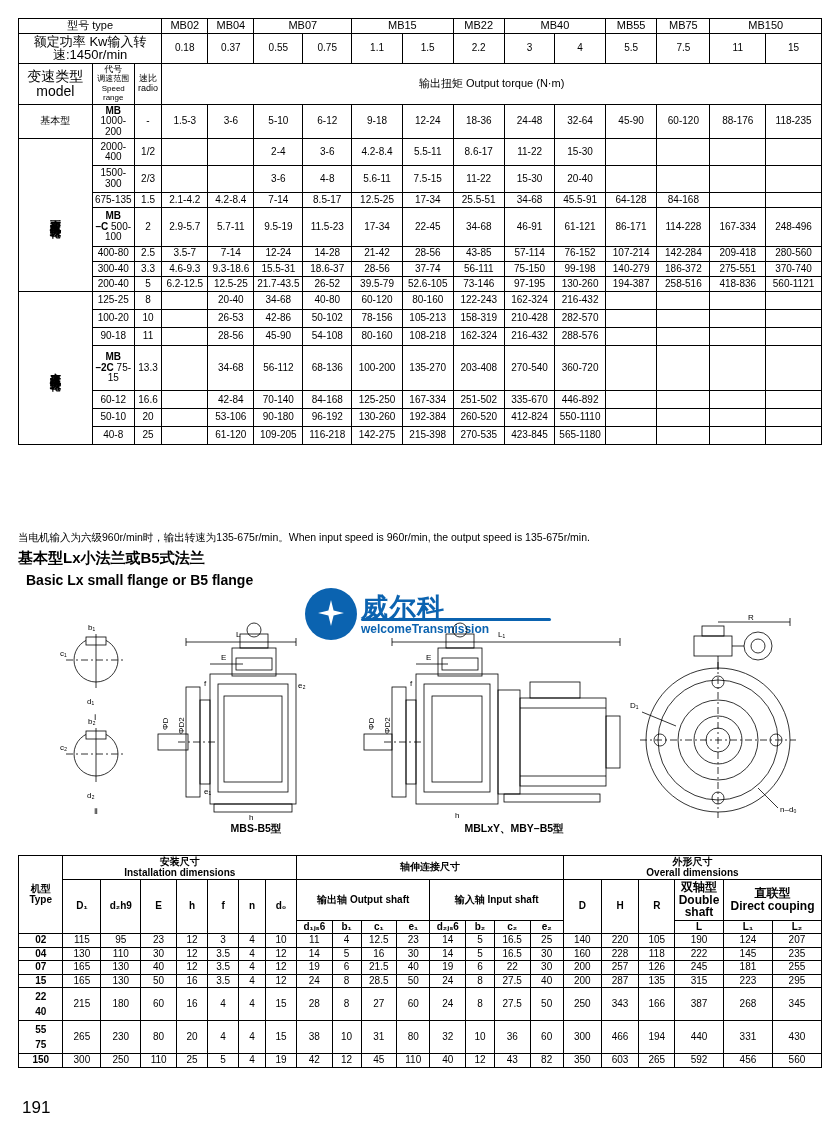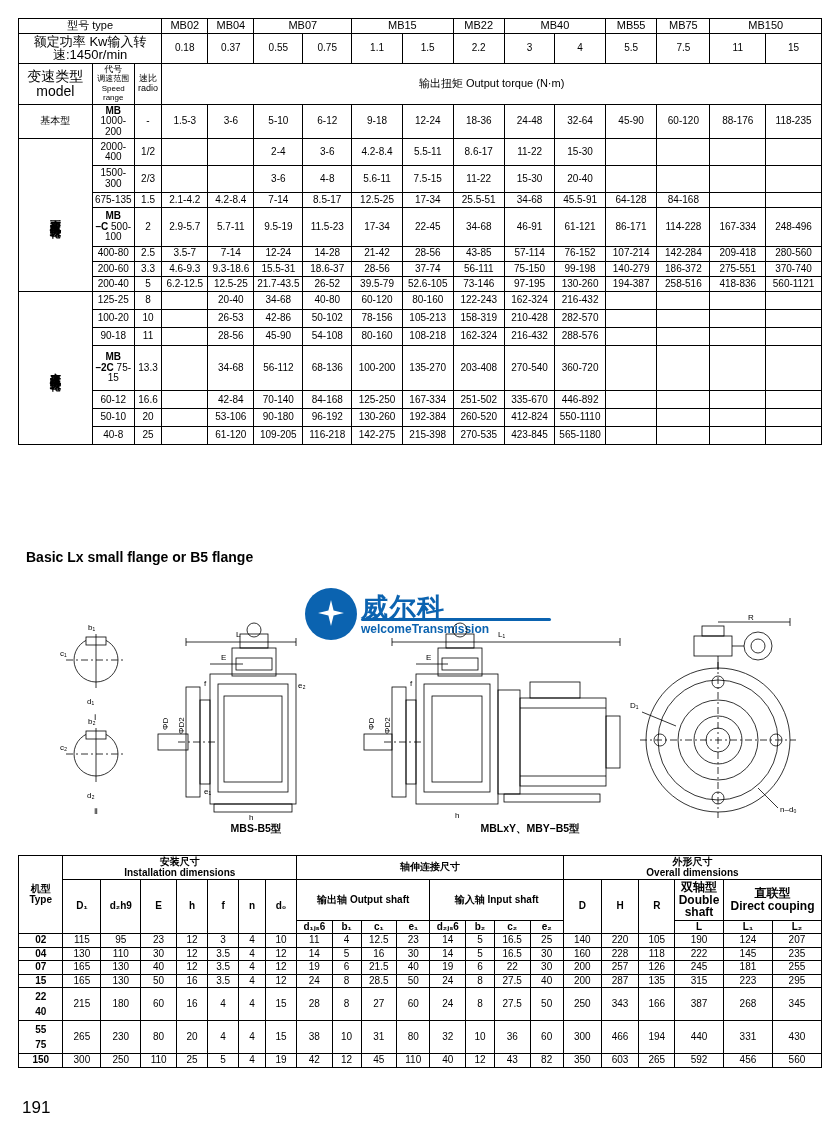--- a/index.html
+++ b/index.html
@@ -251,21 +251,21 @@
         <td>28-56</td>
         <td>43-85</td>
         <td>57-114</td>
         <td>76-152</td>
         <td>107-214</td>
         <td>142-284</td>
         <td>209-418</td>
         <td>280-560</td>
       </tr>
       <tr>
-        <td>200-60</td>
+        <td>300-40</td>
         <td>3.3</td>
         <td>4.6-9.3</td>
         <td>9.3-18.6</td>
         <td>15.5-31</td>
         <td>18.6-37</td>
         <td>28-56</td>
         <td>37-74</td>
         <td>56-111</td>
         <td>75-150</td>
         <td>99-198</td>
@@ -411,22 +411,24 @@
         <td>423-845</td>
         <td>565-1180</td>
         <td></td>
         <td></td>
         <td></td>
         <td></td>
       </tr>
     </tbody>
   </table>
 
+  <div class="note">当电机输入为六级960r/min时，输出转速为135-675r/min。When input speed is 960r/min, the output speed is 135-675r/min.</div>
 
   <div class="sect">
+    <div class="cn">基本型Lx小法兰或B5式法兰</div>
     <div class="en">Basic Lx small flange or B5 flange</div>
   </div>
 
   <div class="logo">
     <div class="mark"></div>
     <div class="cn">威尔科</div>
     <div class="swoosh"></div>
     <div class="en">welcomeTransmission</div>
   </div>
 
@@ -534,21 +536,21 @@
         <line x1="700" y1="10" x2="772" y2="10"></line>
         <line x1="772" y1="6" x2="772" y2="14"></line>
         <text x="730" y="8" stroke="none" fill="#000">R</text>
         <text x="612" y="96" stroke="none" fill="#000">D₁</text>
         <line x1="624" y1="100" x2="658" y2="114"></line>
         <text x="762" y="200" stroke="none" fill="#000">n–d₀</text>
         <line x1="760" y1="196" x2="740" y2="176"></line>
       </g>
     </svg>
     <div class="capt" style="left:178px;top:210px;width:120px;">MBS-B5型</div>
-    <div class="capt" style="left:412px;top:210px;width:200px;">MBLxY、MBY–B5型</div>
+    <div class="capt" style="left:396px;top:210px;width:200px;">MBLxY、MBY–B5型</div>
   </div>
 
   <table class="t2">
     <colgroup>
       <col style="width:40px">
       <col style="width:34px">
         <col style="width:36px">
         <col style="width:32px">
         <col style="width:28px">
         <col style="width:28px">

